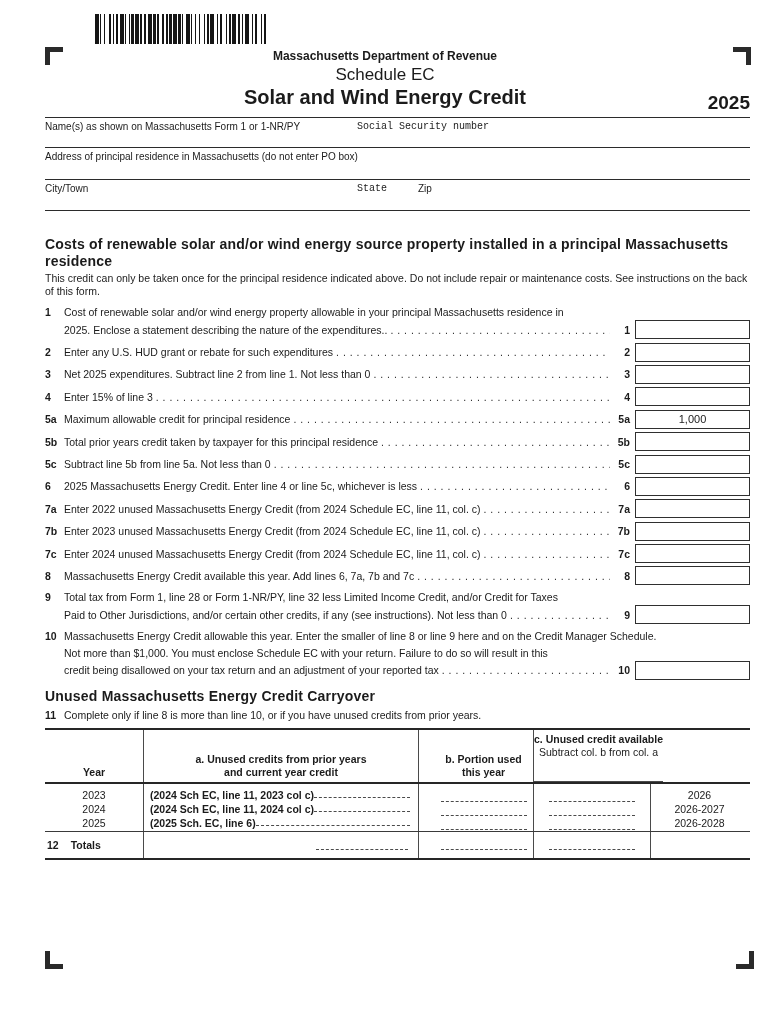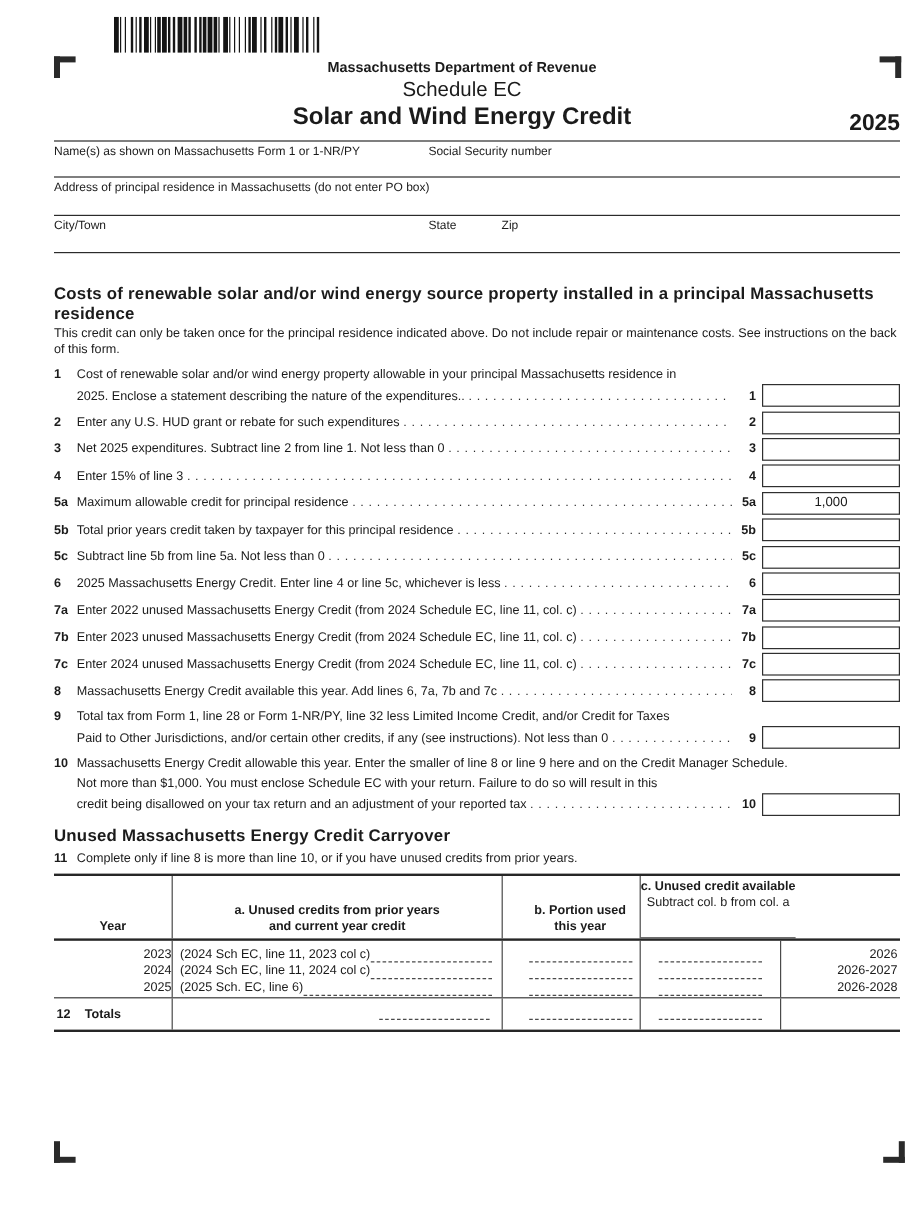--- a/index.html
+++ b/index.html
@@ -29,21 +29,21 @@
 
   .content{margin:0 20px 0 45px;}
   .rule{border:0;border-top:1px solid #2b2b2b;margin:10px 0 0 0;}
 
   
   .id-row{position:relative;border-bottom:1px solid #2b2b2b;}
   .id-row-1{height:30px;}
   .id-row-2{height:32px;}
   .id-row-3{height:31px;}
   .id-label{position:absolute;top:3px;font-size:10px;white-space:nowrap;}
-  .at-315{left:312px;} .at-373{left:373px;}
+  .at-315{left:312px;font-family:Liberation Mono, monospace;} .at-373{left:373px;}
 
   
   .sec-title{font-size:14px;font-weight:bold;line-height:16.5px;margin-top:25px;letter-spacing:.2px;}
   .sec-title.tight{margin-top:7px;}
   .sec-intro{font-size:10.5px;line-height:13px;margin-top:3px;}
 
   
   .lines{margin-top:8px;}
   .line-pre{display:flex;font-size:10.5px;line-height:12.5px;margin-top:4px;white-space:nowrap;}
   .line-row{display:flex;align-items:center;height:22.4px;font-size:10.5px;white-space:nowrap;}
@@ -63,24 +63,24 @@
   .ct-header{height:54px;border-bottom:2px solid #262626;}
   .hc{display:flex;flex-direction:column;justify-content:flex-end;align-items:center;text-align:center;
       font-weight:bold;line-height:12.5px;padding-bottom:4px;}
   .c-group{display:flex;flex-direction:row;}
   .c-top{border-bottom:1px solid #4a4a4a;text-align:center;padding:3px 0 3px;line-height:12.5px;}
   .c-top .bold{font-weight:bold;}
   .c-sub{flex:1;display:flex;}
   .c-sub > div{display:flex;align-items:flex-end;justify-content:center;padding-bottom:4px;}
   .ct-body{height:47px;}
   .ct-body > div{padding-top:4px;}
-  .b-line{height:14px;line-height:14px;text-align:right;}
+  .b-line{height:14px;line-height:14px;}
   .year-col{text-align:center;}
   .a-col{padding-left:6px;padding-right:8px;}
-  .a-line{display:flex;align-items:flex-end;height:14px;}
+  .a-line{display:flex;align-items:flex-start;height:14px;font-weight:bold;}
   .src{white-space:nowrap;line-height:14px;}
   .dash{border-bottom:1px dashed #4a4a4a;height:10px;}
   .a-dash{flex:1 1 auto;max-width:168px;margin-left:auto;min-width:26px;}
   .c-line{display:flex;justify-content:center;align-items:flex-end;height:14px;}
   .c-dash{width:86px;}
   .for-col{text-align:center;}
   .ct-totals{height:27px;border-top:1px solid #3a3a3a;align-items:center;font-weight:bold;}
   .tot-year{display:flex;gap:12px;padding-left:2px;}
   .tot-a{display:flex;justify-content:flex-end;align-items:center;padding-right:10px;}
   .tot-a .dash{width:92px;}

